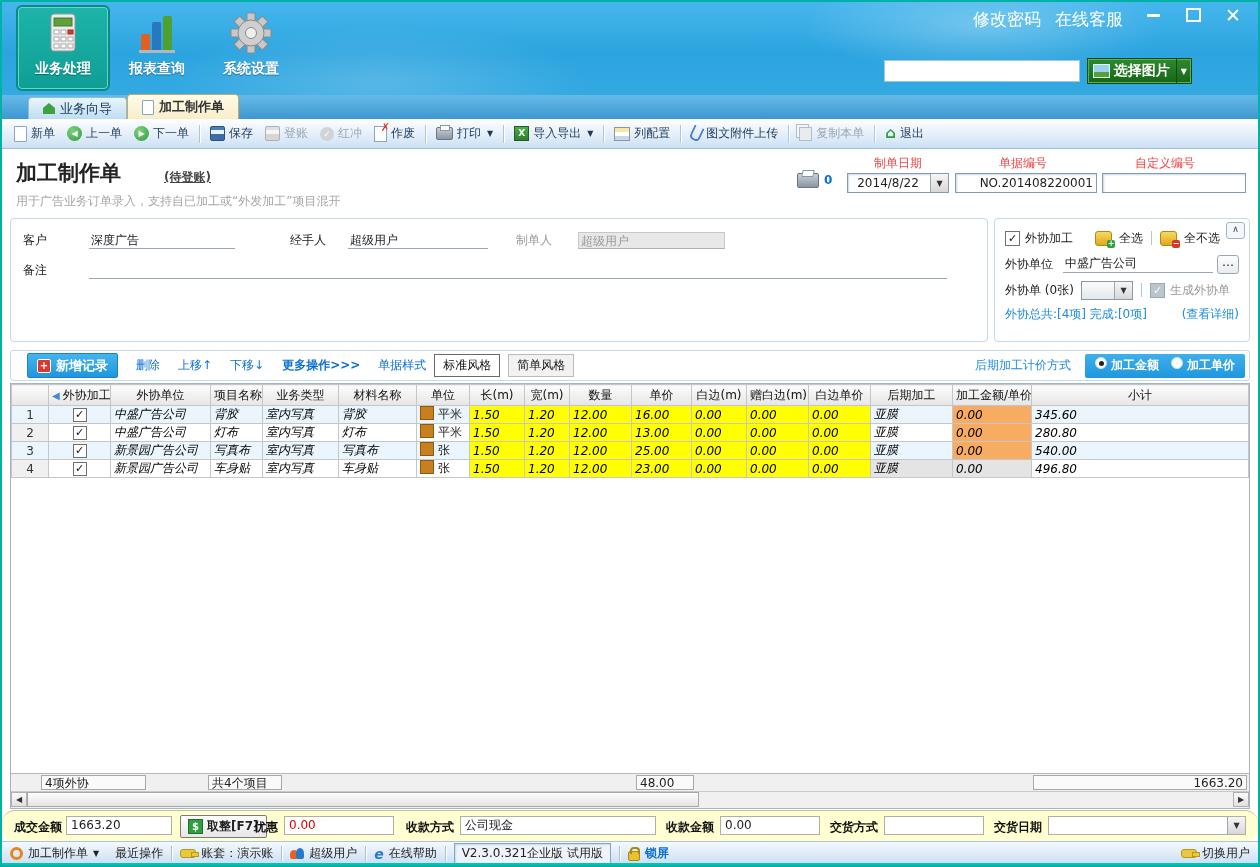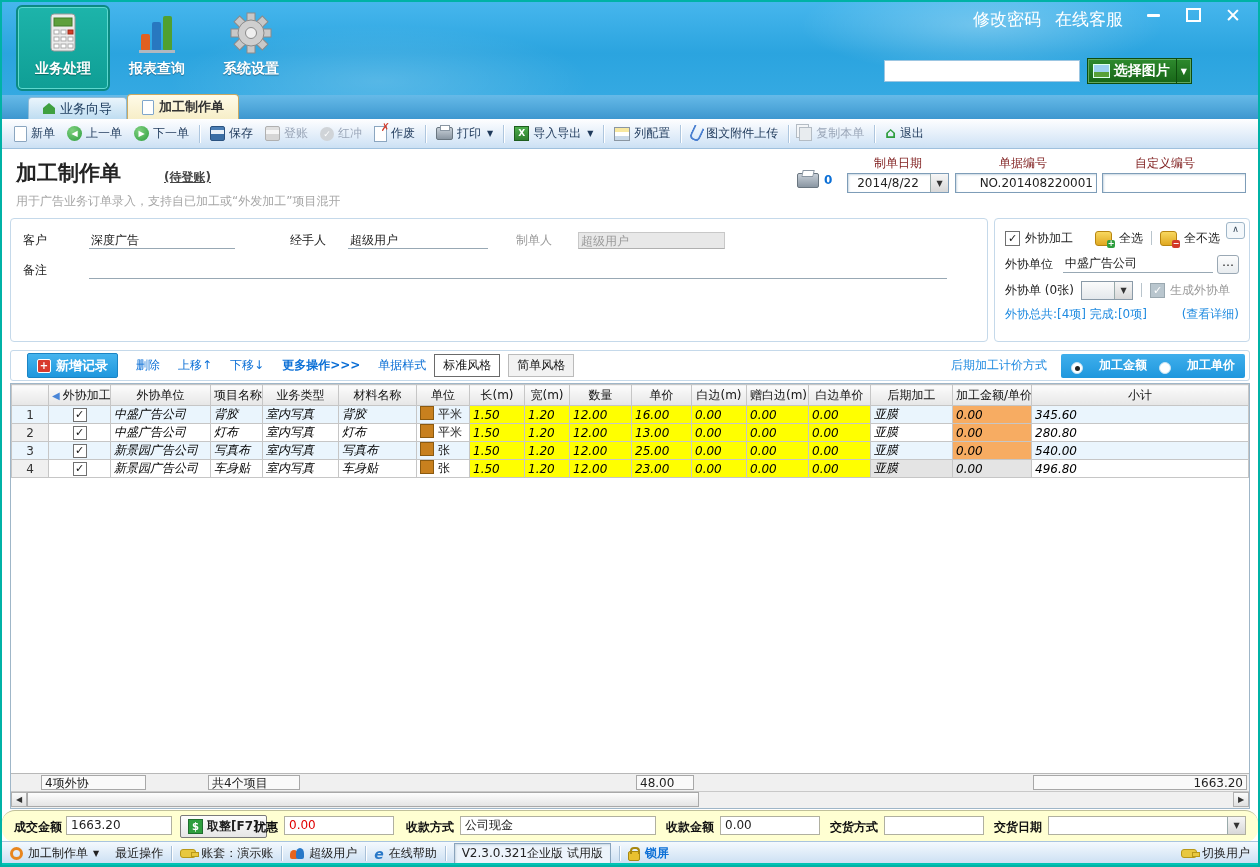--- a/index.html
+++ b/index.html
@@ -55,21 +55,21 @@
   .i-copy{width:11px;height:12px;background:#E8ECEF;border:1px solid #B4BCC4;box-shadow:-3px -3px 0 -1px #F4F6F8,-3px -3px 0 0 #B4BCC4;}
   .i-exit{color:#2E9E3E;font-size:15px;font-weight:bold;line-height:1;}
   
   .dochdr{position:absolute;left:0;top:147px;width:100%;height:66px;background:#fff;}
   .dh-title{position:absolute;left:14px;top:10px;font-size:21px;font-weight:bold;color:#222;}
   .dh-status{position:absolute;left:162px;top:20px;font-size:12px;font-weight:bold;color:#444;text-decoration:underline;cursor:pointer;}
   .dh-sub{position:absolute;left:14px;top:44px;color:#A6A6A6;}
   .printer-ic{position:absolute;left:795px;top:24px;width:20px;height:13px;background:linear-gradient(180deg,#C8D0D8,#8A96A2);border:1px solid #6A7680;border-radius:2px;}
   .printer-ic::after{content:"";position:absolute;left:4px;top:-4px;width:10px;height:5px;background:#fff;border:1px solid #8A96A2;transform:skewX(-12deg);}
   .print-count{position:absolute;left:822px;top:24px;color:#0B6FD6;font-weight:bold;}
-  .dh-lab{position:absolute;top:6px;color:#7f1d1d;}
+  .dh-lab{position:absolute;top:6px;color:#ef4444;}
   .sunken{position:absolute;top:24px;height:20px;box-sizing:border-box;background:#fff;border:1px solid #7E9DB8;box-shadow:inset 1px 1px 2px #C9D7E2;display:flex;align-items:center;}
   .combo-dd{margin-left:auto;width:17px;align-self:stretch;background:linear-gradient(180deg,#F6F6F6,#D8D8D8);border-left:1px solid #9AA;display:flex;align-items:center;justify-content:center;font-size:8px;color:#333;cursor:pointer;}
   
   .formband{position:absolute;left:0;top:213px;width:100%;height:133px;background:#fff;}
   .fbox{position:absolute;top:3px;height:124px;box-sizing:border-box;background:#fff;border:1px solid #C5D9EA;border-radius:4px;}
   .fbox.left{left:8px;width:978px;}
   .fbox.right{left:992px;width:256px;}
   .frow{display:flex;align-items:flex-end;height:25px;margin-top:5px;}
   .flabel{margin-left:12px;width:66px;flex:none;}
   .fval{border-bottom:1px solid #98A8B4;height:17px;box-sizing:border-box;padding:0 2px;white-space:nowrap;overflow:hidden;}
@@ -96,21 +96,21 @@
   
   .gridbar{position:absolute;left:8px;top:348px;width:1240px;height:31px;box-sizing:border-box;background:#fff;border:1px solid #C5D9EA;border-radius:3px;display:flex;align-items:center;}
   .addbtn{margin-left:16px;height:23px;display:flex;align-items:center;gap:5px;padding:0 9px;background:linear-gradient(180deg,#45B4EE,#1F97DD);border:1px solid #1B84C4;color:#fff;font-size:13px;font-weight:bold;border-radius:2px;cursor:pointer;}
   .plus-ic{width:12px;height:12px;border-radius:2px;background:#D83A2E;border:1px solid #fff;color:#fff;font-size:10px;line-height:11px;text-align:center;font-weight:bold;}
   .glink{color:#0B6FD6;margin-left:18px;cursor:pointer;white-space:nowrap;}
   .stylebox{margin-left:8px;padding:2px 8px;border:1px solid #6A6A6A;background:#fff;color:#111;cursor:pointer;white-space:nowrap;}
   .stylebox.alt{border:1px solid #BBB;background:#F2F2F2;}
   .pricing{margin-left:auto;display:flex;align-items:center;}
   .pricing-label{color:#1E8AE0;margin-right:14px;}
   .radiogrp{display:flex;align-items:center;gap:12px;background:linear-gradient(180deg,#3FAFEC,#1F97DD);border-radius:2px;height:24px;padding:0 10px;margin-right:4px;color:#fff;font-weight:bold;}
-  .radio{display:flex;align-items:flex-end;gap:16px;cursor:pointer;}
+  .radio{display:flex;align-items:flex-start;gap:4px;cursor:pointer;}
   .rdot{width:10px;height:10px;border-radius:50%;background:#fff;border:1px solid #C8E4F4;display:inline-flex;align-items:center;justify-content:center;}
   .rdot.on::after{content:"";width:5px;height:5px;border-radius:50%;background:#222;}
   
   .gridwrap{position:absolute;left:8px;top:381px;width:1240px;height:426px;box-sizing:border-box;border:1px solid #9FB6C8;background:#fff;overflow:hidden;}
   table.grid{border-collapse:collapse;table-layout:fixed;width:1237px;}
   .grid th,.grid td{border:1px solid #C6C6C6;padding:0 3px;height:18px;box-sizing:border-box;overflow:hidden;white-space:nowrap;font-size:12px;}
   .grid th{height:21px;background:linear-gradient(180deg,#FCFCFC,#E6E6E6);font-weight:normal;color:#111;text-align:center;}
   .harrow{color:#4A86D8;font-size:10px;margin-right:3px;}
   .grid tbody tr:nth-child(odd) td{background:#EAF5FD;}
   .grid td.c-num{background:#F0F0F0;text-align:center;color:#333;}
@@ -533,21 +533,21 @@
     <td class="c-yel v11">0.00</td>
     <td class="c-post v12">亚膜</td>
     <td class="c-amt v13">0.00</td>
     <td class="c-sub v14">496.80</td>
   </tr>
         </tbody>
     </table>
 
     <div class="summary">
       <span class="sbox" style="left:30px;width:105px;">4项外协</span>
-      <span class="sbox" style="left:197px;width:92px;">共4个项目</span>
+      <span class="sbox" style="left:197px;width:74px;">共4个项目</span>
       <span class="sbox" style="left:625px;width:58px;">48.00</span>
       <span class="sbox" style="left:1022px;width:214px;text-align:right;">1663.20</span>
     </div>
 
     <div class="hscroll">
       <span class="harr" style="left:0;">◀</span>
       <span class="hthumb"></span>
       <span class="harr" style="right:0;">▶</span>
     </div>
   </div>

